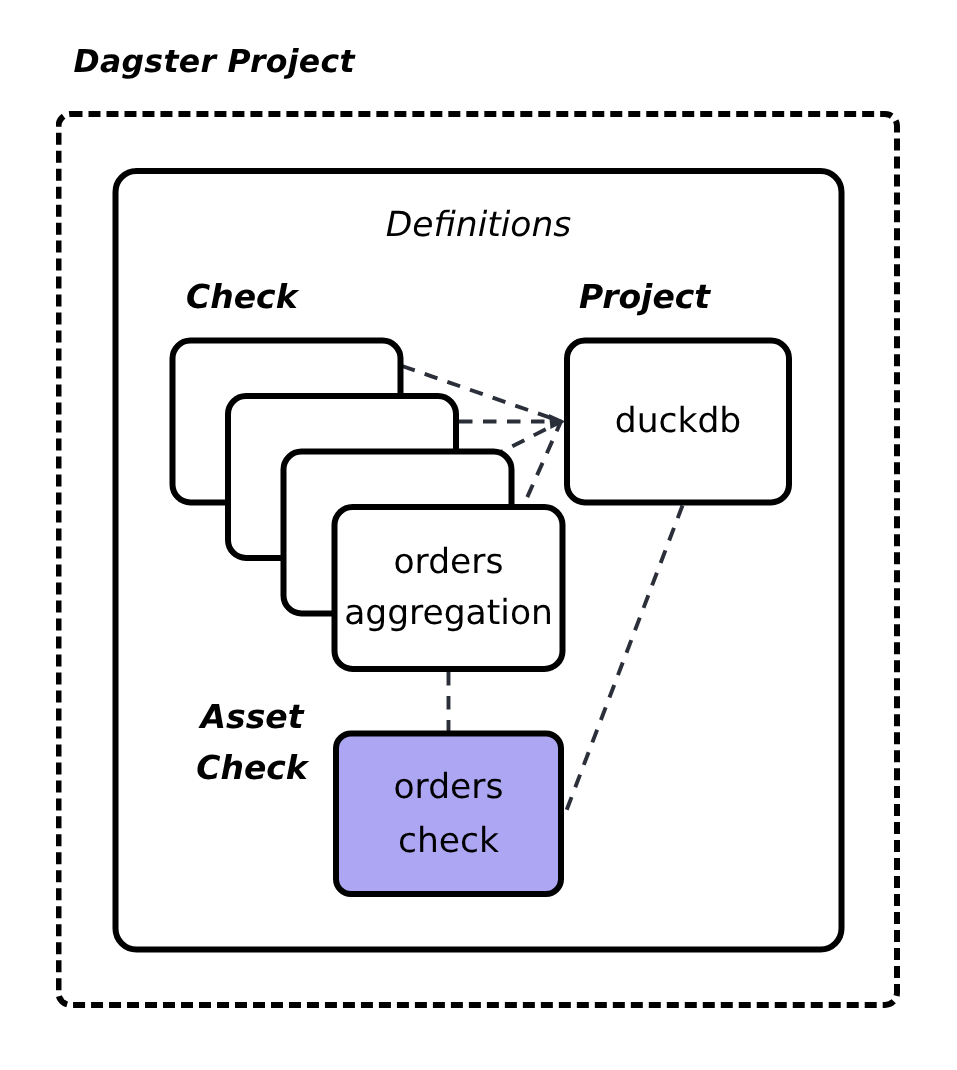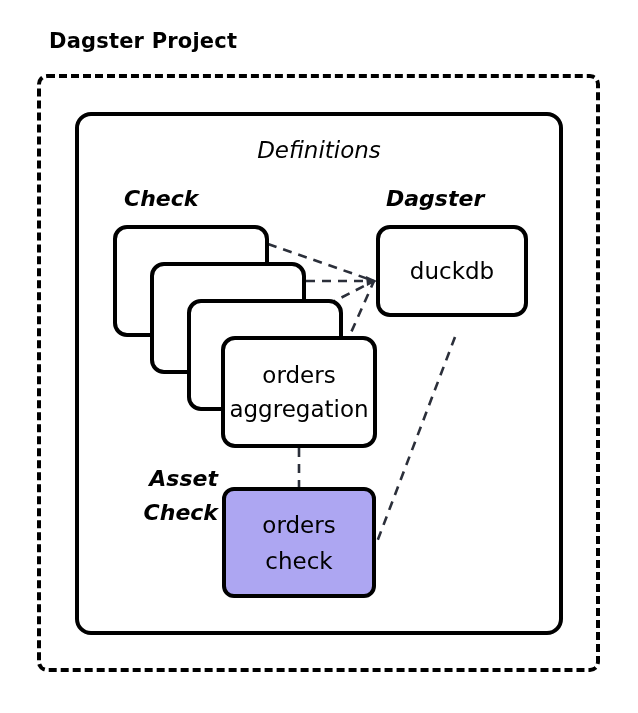--- a/index.html
+++ b/index.html
@@ -28,20 +28,21 @@
     top: 74px;
     width: 563px;
     height: 598px;
     border: 4px dashed #000000;
     border-radius: 10px;
     box-sizing: border-box;
   }
   #project-label {
     left: 49px;
     top: 29px;
+    font-style: italic;
     font-weight: 600;
     font-size: 21px;
     letter-spacing: 0.2px;
     white-space: nowrap;
   }
 
   
   #definitions-box {
     left: 75px;
     top: 112px;
@@ -68,21 +69,21 @@
     font-weight: 600;
     font-size: 22px;
     white-space: nowrap;
   }
   #assets-label { left: 124px; top: 186px; }
   #resource-label { left: 386px; top: 186px; }
   #assetcheck-label {
     left: 118px;
     top: 462px;
     width: 100px;
-    text-align: right;
+    text-align: center;
     line-height: 34px;
   }
 
   
   .asset-card {
     border: 4px solid #000000;
     border-radius: 14px;
     box-sizing: border-box;
     background: #ffffff;
     display: flex;
@@ -96,21 +97,21 @@
   #asset-card-1 { left: 113px; top: 225px; width: 156px; height: 112px; }
   #asset-card-2 { left: 150px; top: 262px; width: 156px; height: 112px; }
   #asset-card-3 { left: 187px; top: 299px; width: 156px; height: 112px; }
   #asset-card-4 { left: 221px; top: 336px; width: 156px; height: 112px; }
 
   
   #resource-card {
     left: 376px;
     top: 225px;
     width: 152px;
-    height: 92px;
+    height: 112px;
     border: 4px solid #000000;
     border-radius: 14px;
     box-sizing: border-box;
     background: #ffffff;
     display: flex;
     align-items: center;
     justify-content: center;
     font-size: 23px;
   }
 
@@ -147,21 +148,21 @@
 
 <div id="canvas">
 
   <div class="abs" id="project-boundary"></div>
   <div class="abs" id="project-label">Dagster Project</div>
 
   <div class="abs" id="definitions-box"></div>
   <div class="abs" id="definitions-title">Definitions</div>
 
   <div class="abs group-label" id="assets-label">Check</div>
-  <div class="abs group-label" id="resource-label">Dagster</div>
+  <div class="abs group-label" id="resource-label">Project</div>
   <div class="abs group-label" id="assetcheck-label">
     <div>Asset</div>
     <div>Check</div>
   </div>
 
   <svg class="abs" id="connectors" viewBox="0 0 638 713" xmlns="http://www.w3.org/2000/svg">
     <g stroke="#2b2f3a" stroke-width="2.6" fill="none" stroke-linecap="butt">
 
       <line x1="268" y1="244" x2="374" y2="281" stroke-dasharray="9,7"></line>
 

